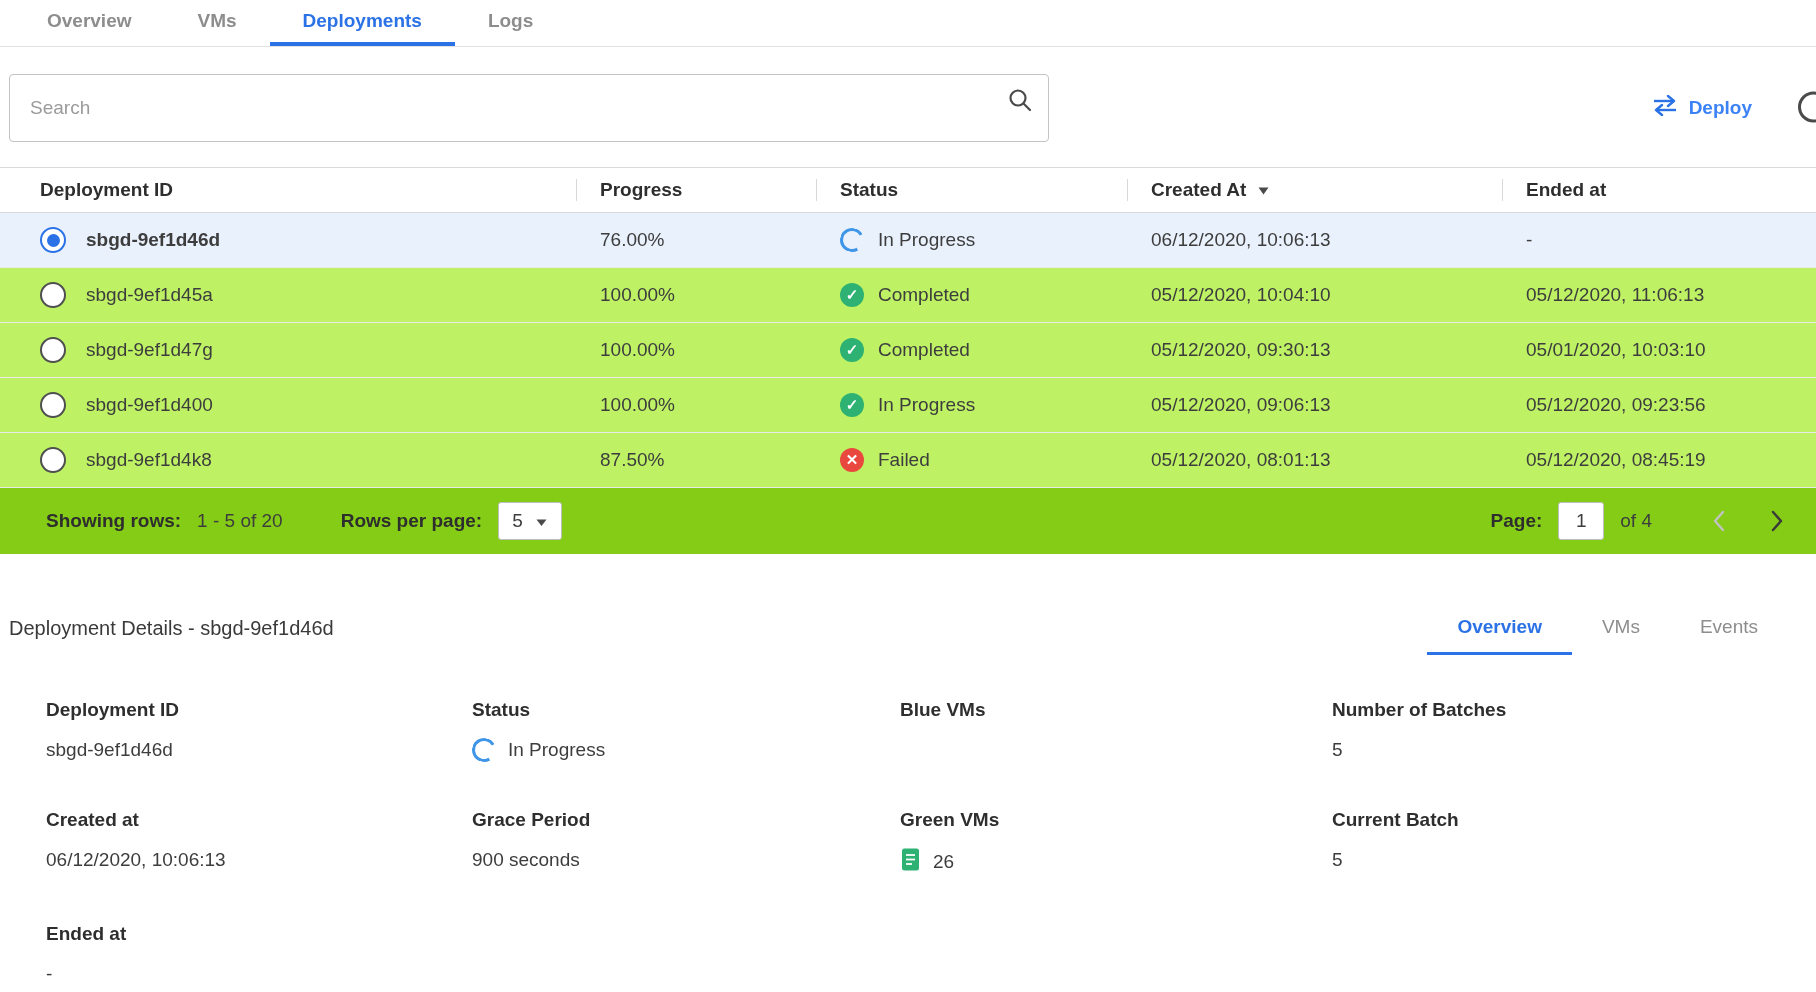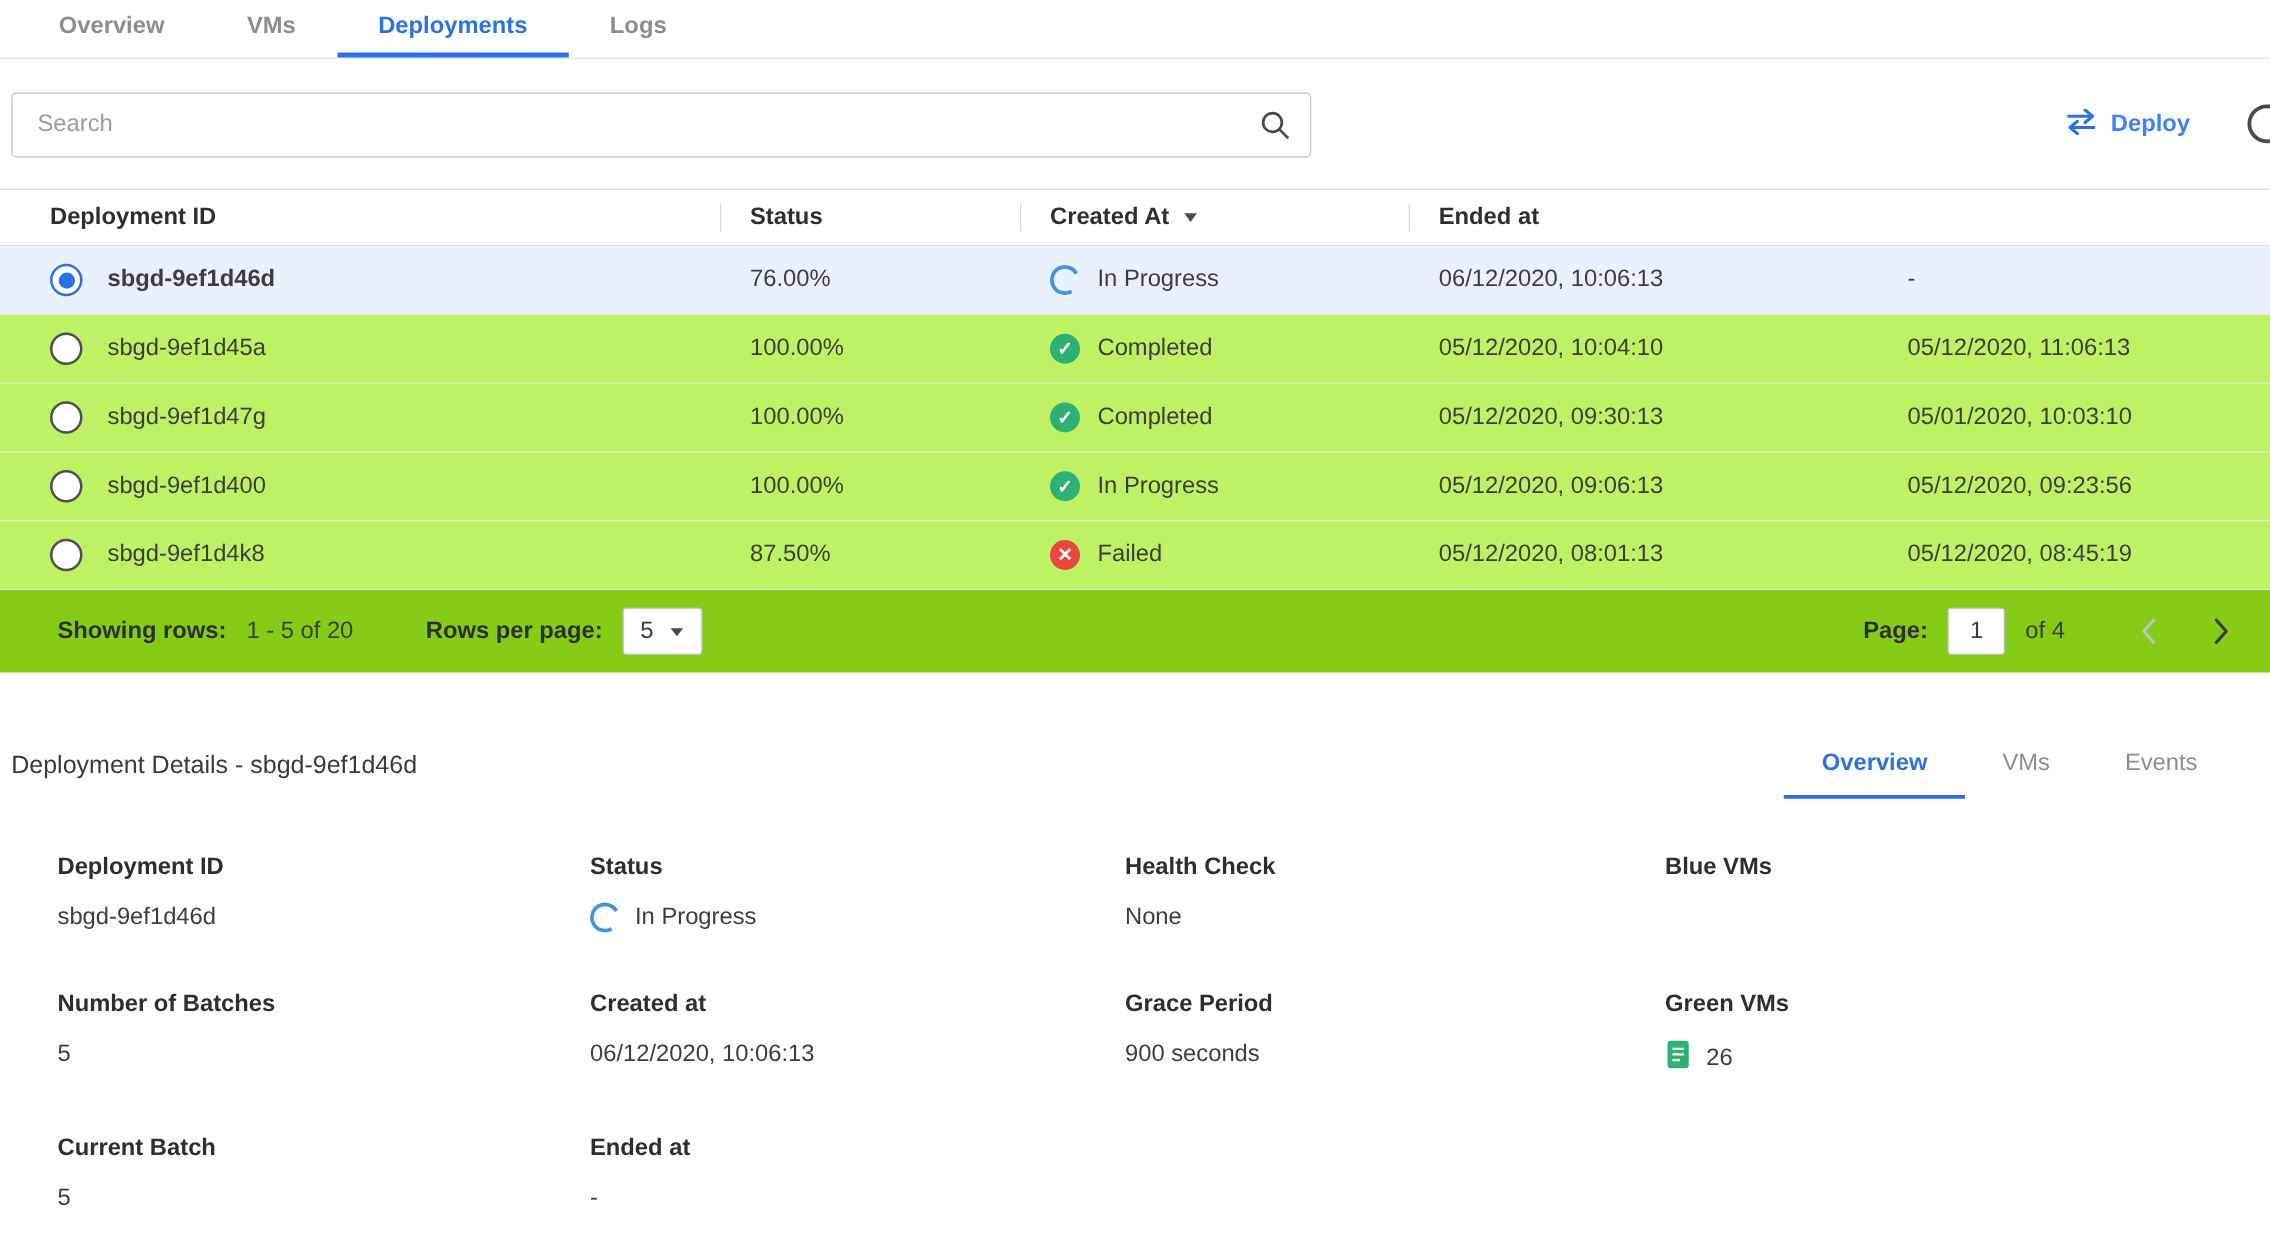--- a/index.html
+++ b/index.html
@@ -12,21 +12,21 @@
 
   
   .top-tabs { display:flex; align-items:stretch; height:47px; border-bottom:1px solid #e2e2e2; padding-left:14px; }
   .top-tab { display:flex; align-items:center; padding:0 33px; font-size:19px; font-weight:bold;
              color:#8d8d8d; cursor:pointer; border-bottom:4px solid transparent; }
   .top-tab[data-active="true"] { color:#2a72e5; border-bottom-color:#2a72e5; }
 
   
   .toolbar { position:relative; display:flex; align-items:center; padding:27px 0 25px 9px; }
   .search-box { position:relative; width:1040px; }
-  .search-input { width:100%; height:52px; border:1px solid #c4c4c4; border-radius:4px;
+  .search-input { width:100%; height:68px; border:1px solid #c4c4c4; border-radius:4px;
                   font-size:19px; padding:0 58px 0 20px; color:#3d3d3d; outline:none;
                   font-family:"Liberation Sans", sans-serif; }
   .search-input::placeholder { color:#9b9b9b; }
   .search-icon { position:absolute; right:16px; top:13px; }
   .deploy-btn { display:flex; align-items:center; gap:11px; margin-left:auto; margin-right:64px;
                 color:#3b82f6; font-size:19px; font-weight:bold; cursor:pointer; }
   .refresh-circle { position:absolute; right:-13px; top:50%; transform:translateY(-50%);
                     width:31px; height:31px; border:3px solid #4a4a4a; border-radius:50%; cursor:pointer; }
 
   
@@ -117,20 +117,23 @@
     </span>
     <span>Deploy</span>
   </div>
   <div class="refresh-circle"></div>
 </div>
 
 <div>
   <div class="thead grid-cols">
     <div class="th">
       <span>Deployment ID</span>
+    </div>
+    <div class="th">
+      <span>Progress</span>
     </div>
     <div class="th">
       <span>Status</span>
     </div>
     <div class="th">
       <span>Created At</span>
       <span>
         <svg width="15" height="11" viewBox="0 0 15 11">
             <path d="M2.5 2.5 L12.5 2.5 L7.5 9.5 Z" fill="#4a4a4a"></path>
           </svg>
@@ -263,26 +266,20 @@
         </div>
     </div>
     <div class="field">
       <div class="flabel">Status</div>
       <div class="fvalue">
         <span class="spin-icon"></span>
         <span>In Progress</span>
       </div>
     </div>
     <div class="field">
-      <div class="flabel">Health Check</div>
-      <div class="fvalue">
-          <span>None</span>
-        </div>
-    </div>
-    <div class="field">
       <div class="flabel">Blue VMs</div>
     </div>
 
     <div class="field">
       <div class="flabel">Number of Batches</div>
       <div class="fvalue">
           <span>5</span>
         </div>
     </div>
     <div class="field">

